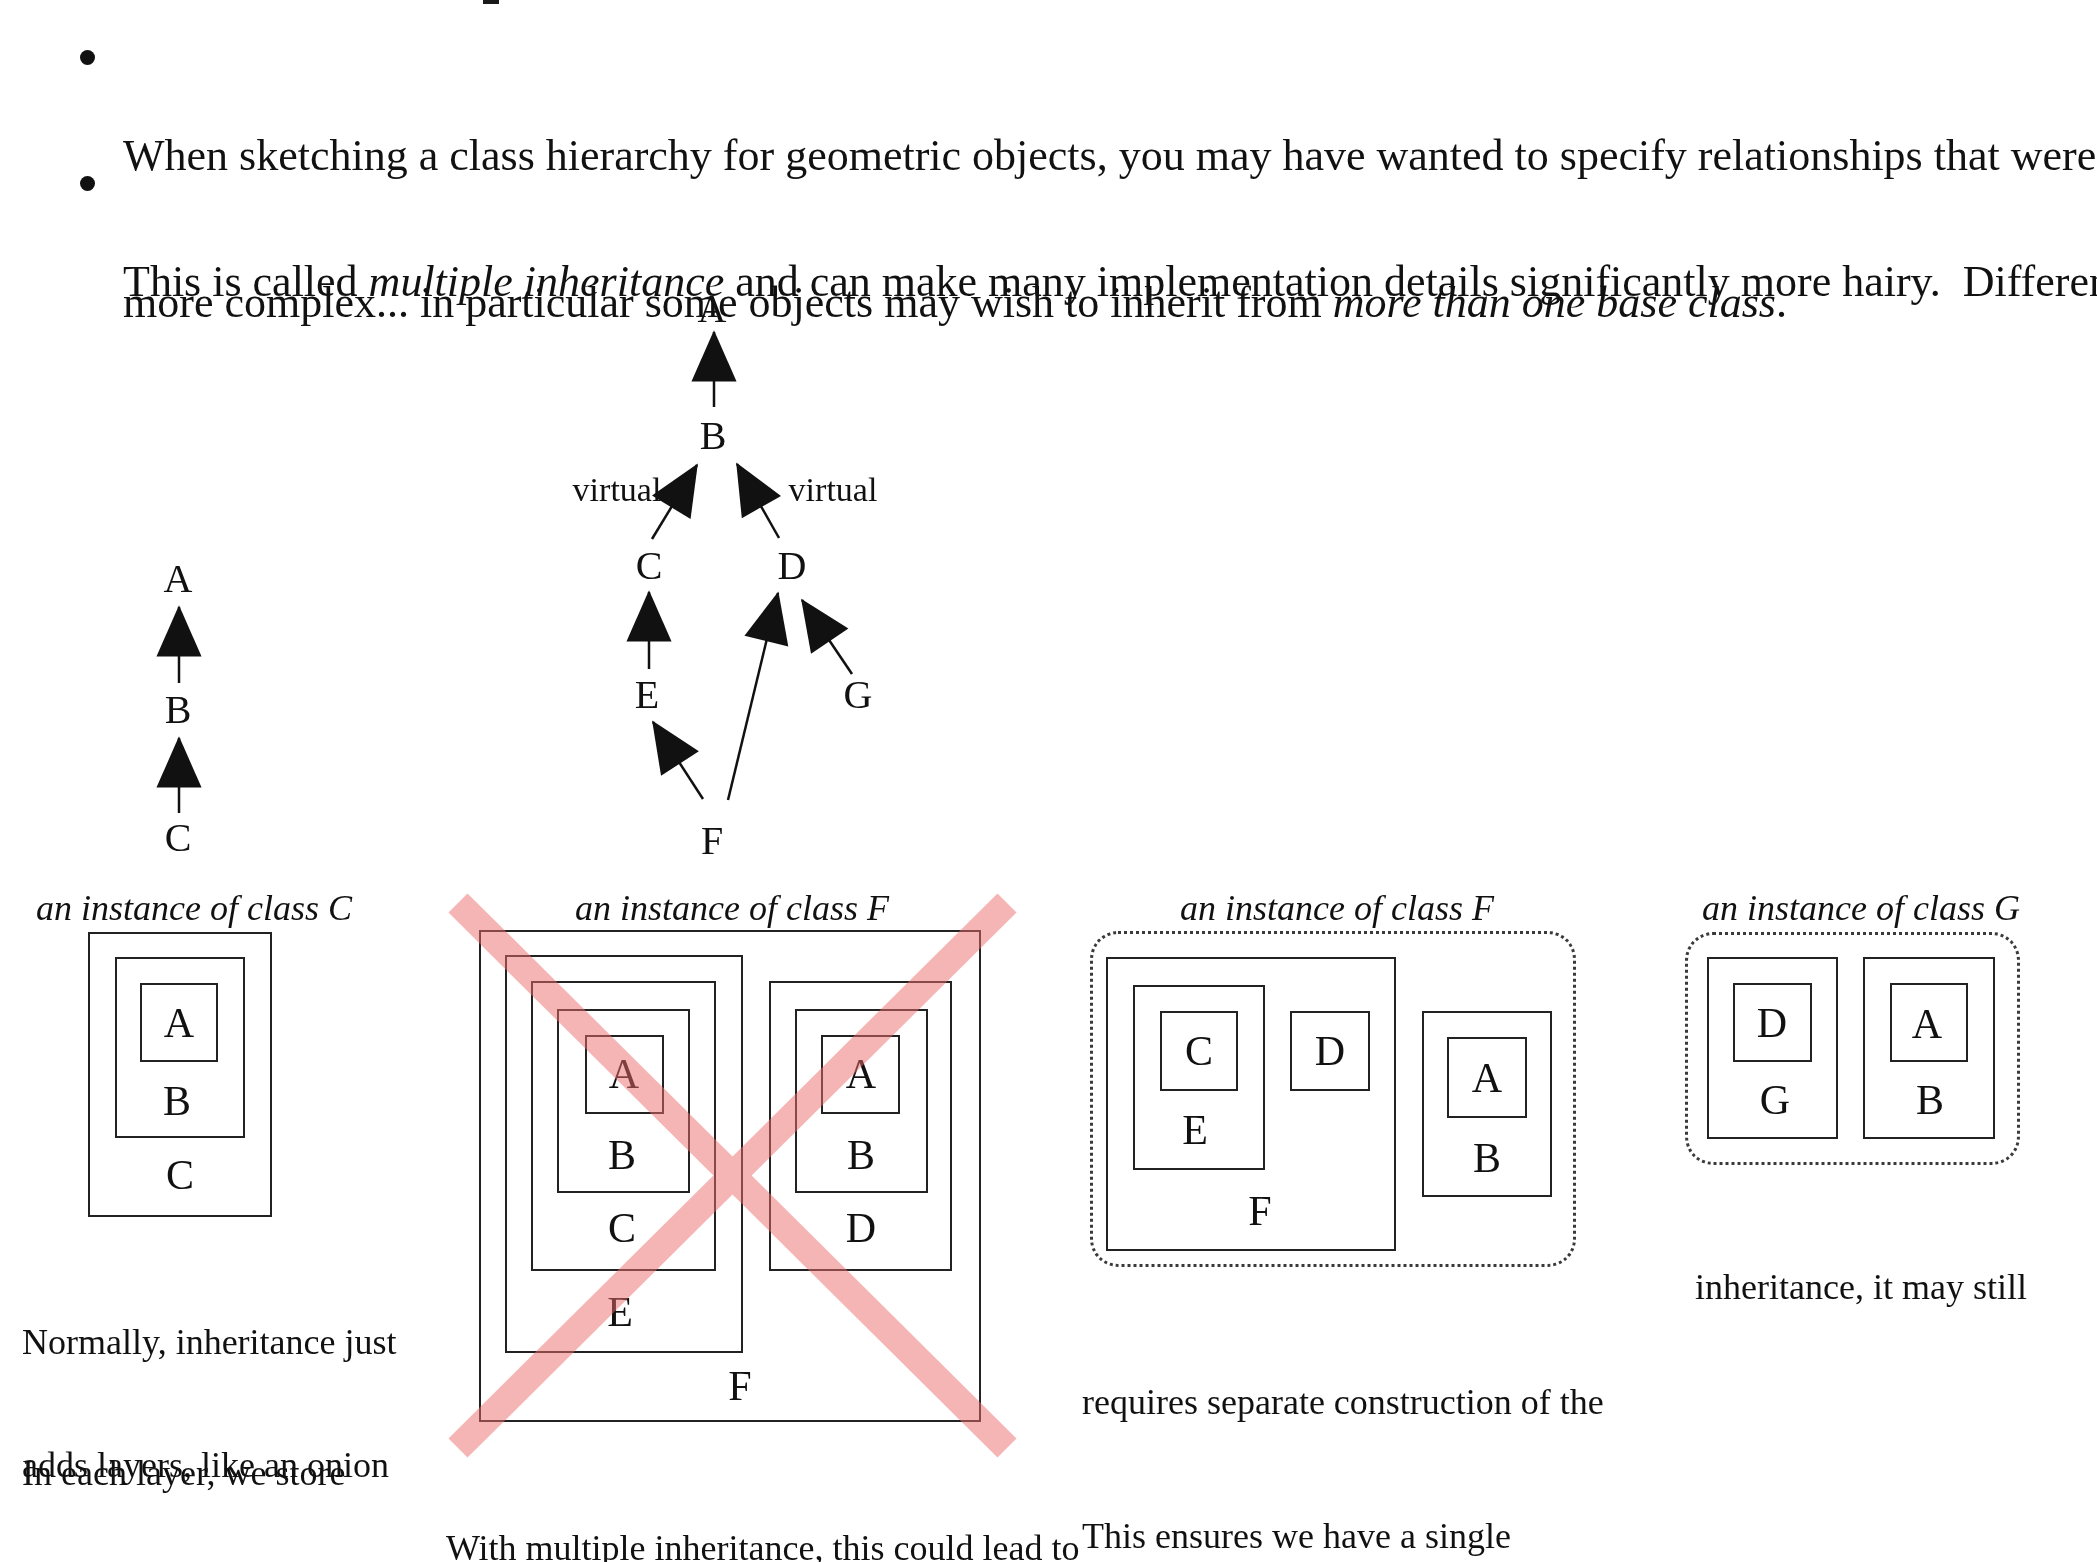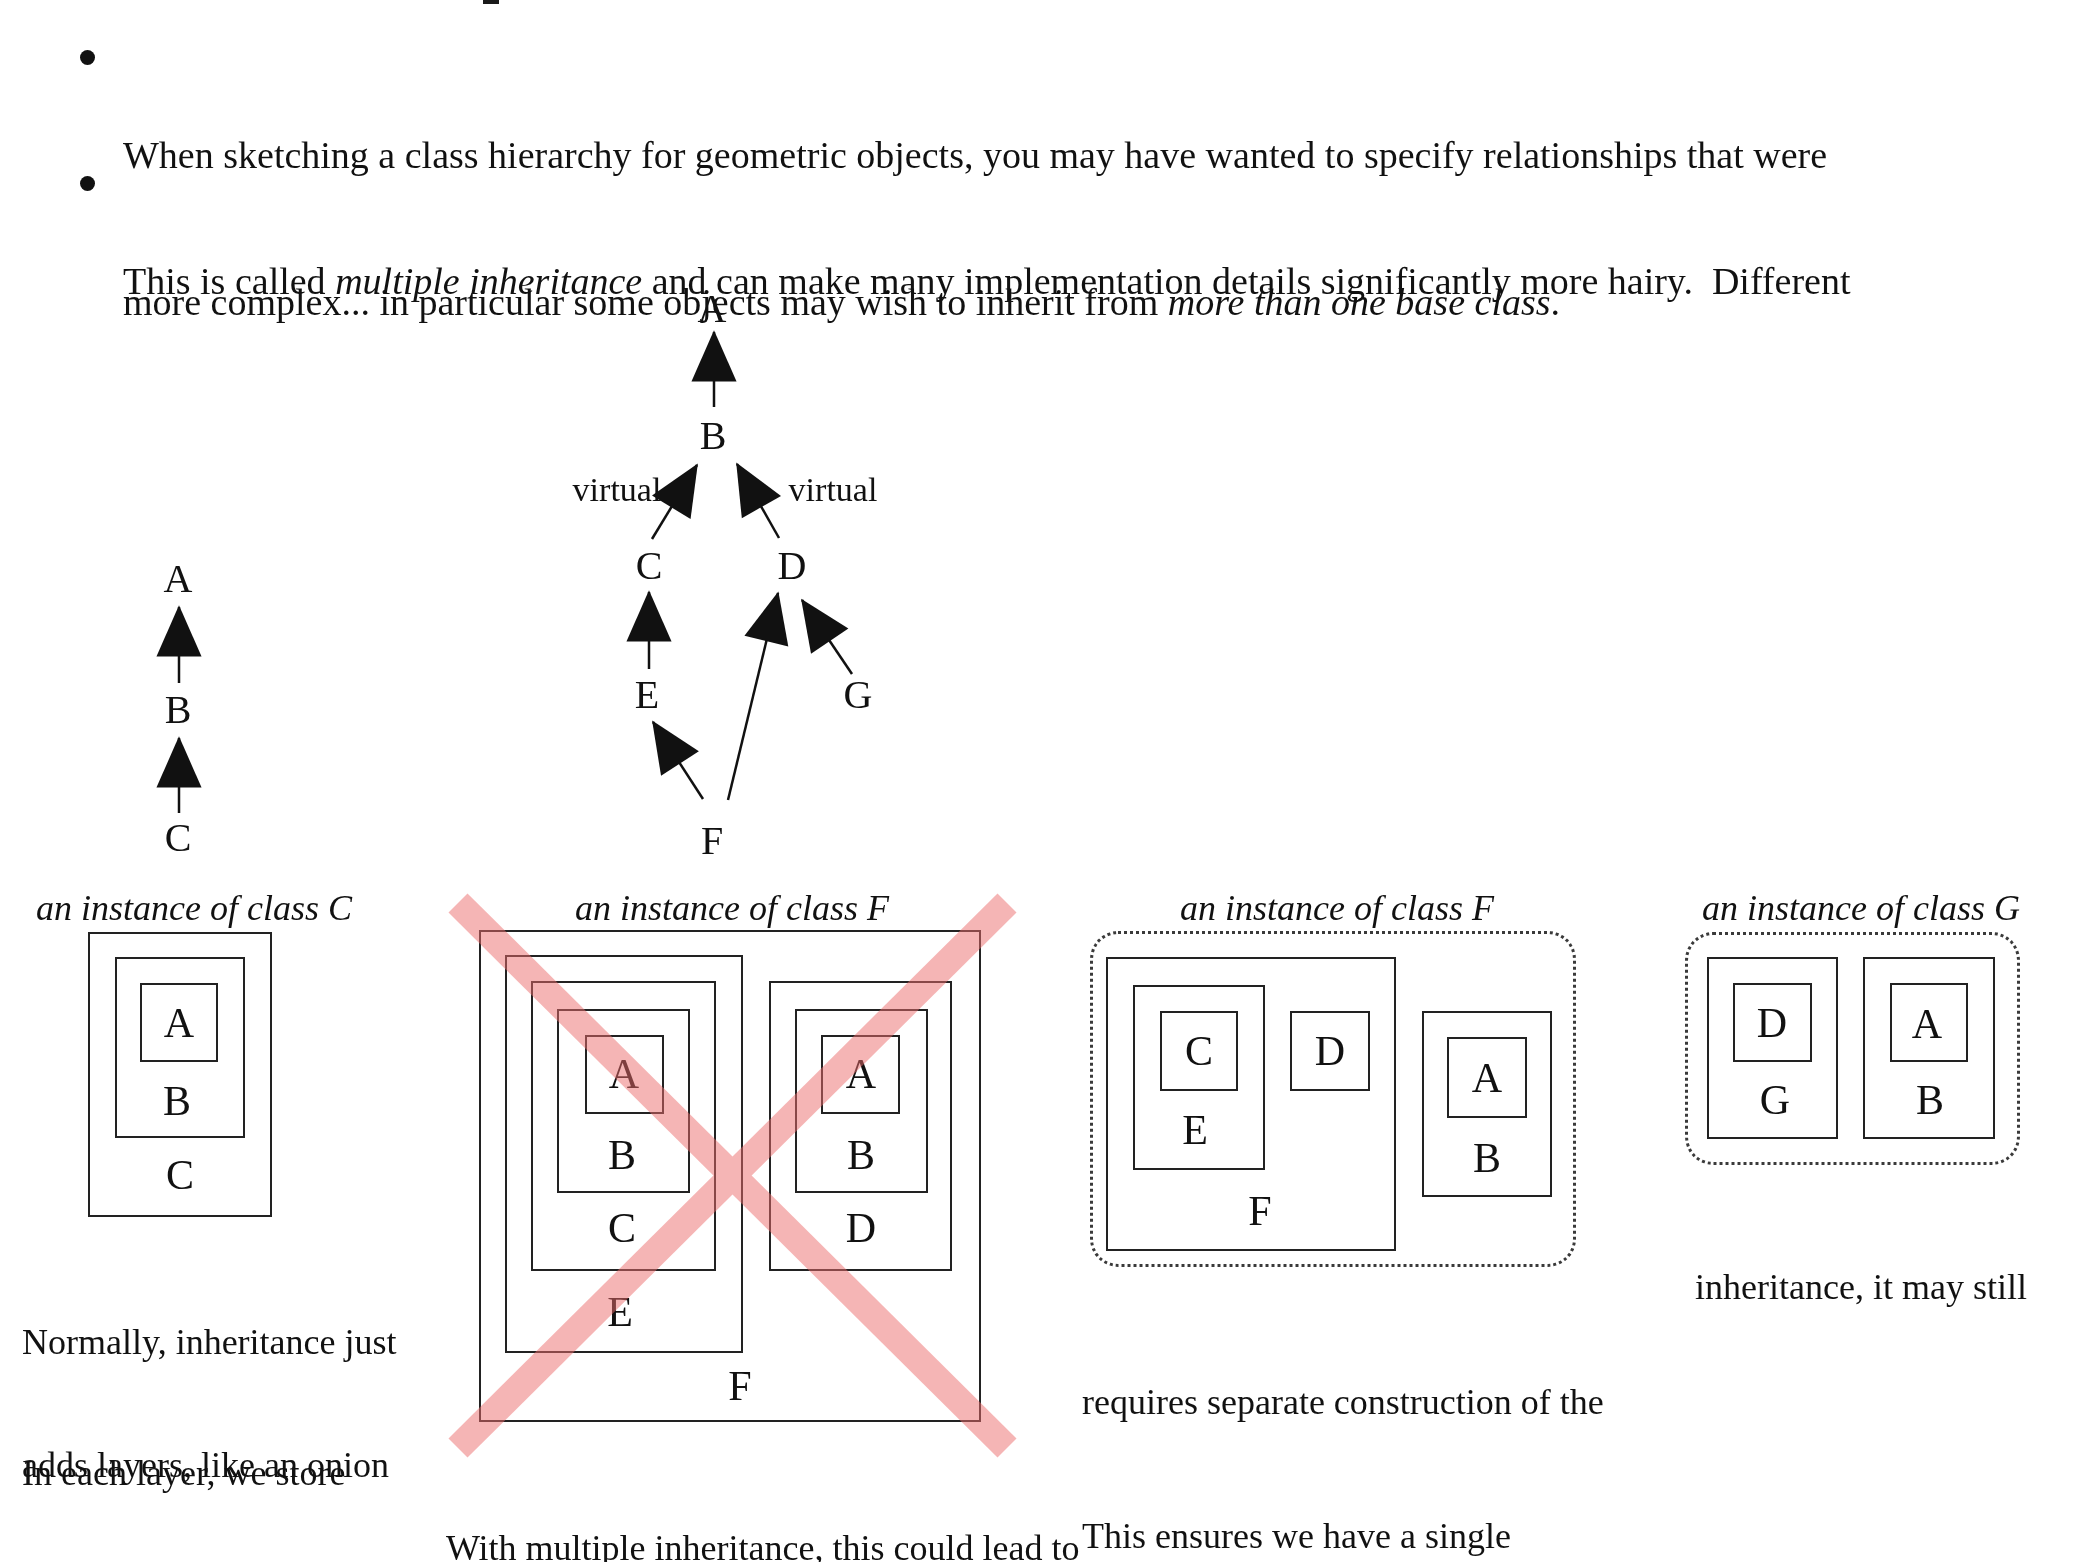--- a/index.html
+++ b/index.html
@@ -6,21 +6,21 @@
   #page{
     position:relative;width:2097px;height:1562px;background:#ffffff;
     font-family:"Liberation Serif","DejaVu Serif",serif;color:#111;
     overflow:hidden;
   }
   .abs{position:absolute;}
   
   #title-fragment{left:483px;top:0;width:16px;height:4px;background:#1a1a1a;}
   
   .bullet-dot{width:15px;height:15px;border-radius:50%;background:#111;}
-  .bullet-text{font-size:38px;line-height:49px;white-space:pre;}
+  .bullet-text{font-size:44px;line-height:49px;white-space:pre;}
   .bullet-text .it{font-style:italic;}
   #bullet1-text{left:123px;top:33px;}
   #bullet2-text{left:123px;top:159px;}
   #bullet1-dot{left:80px;top:50px;}
   #bullet2-dot{left:80px;top:176px;}
   
   .node{font-size:40px;line-height:40px;transform:translate(-50%,-50%);white-space:nowrap;}
   .virtual-label{font-size:34px;line-height:34px;transform:translate(-50%,-50%);white-space:nowrap;}
   
   .caption{font-size:36px;font-style:italic;line-height:38px;transform:translate(-50%,-50%);white-space:nowrap;}

